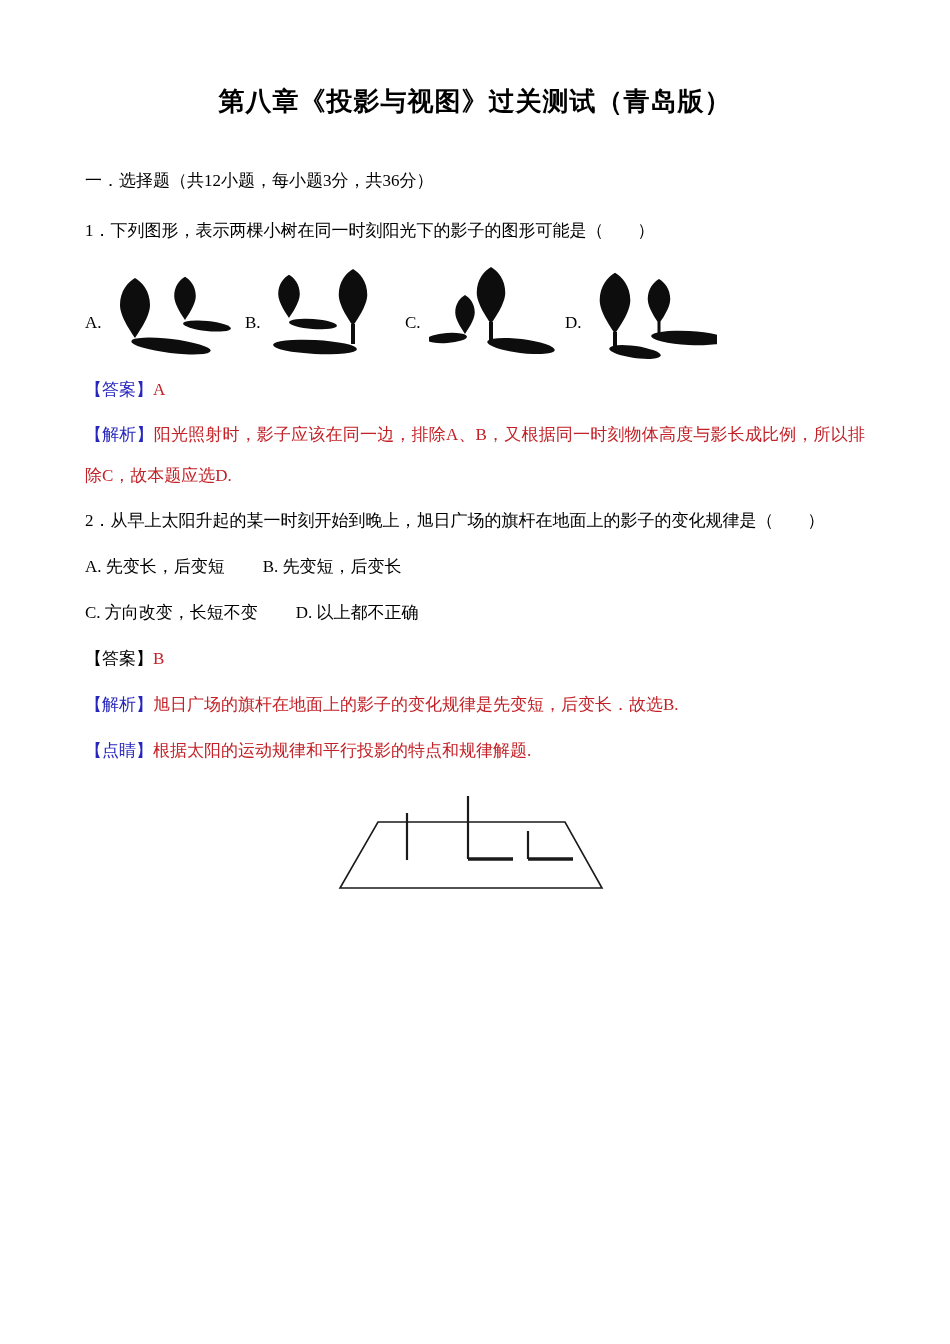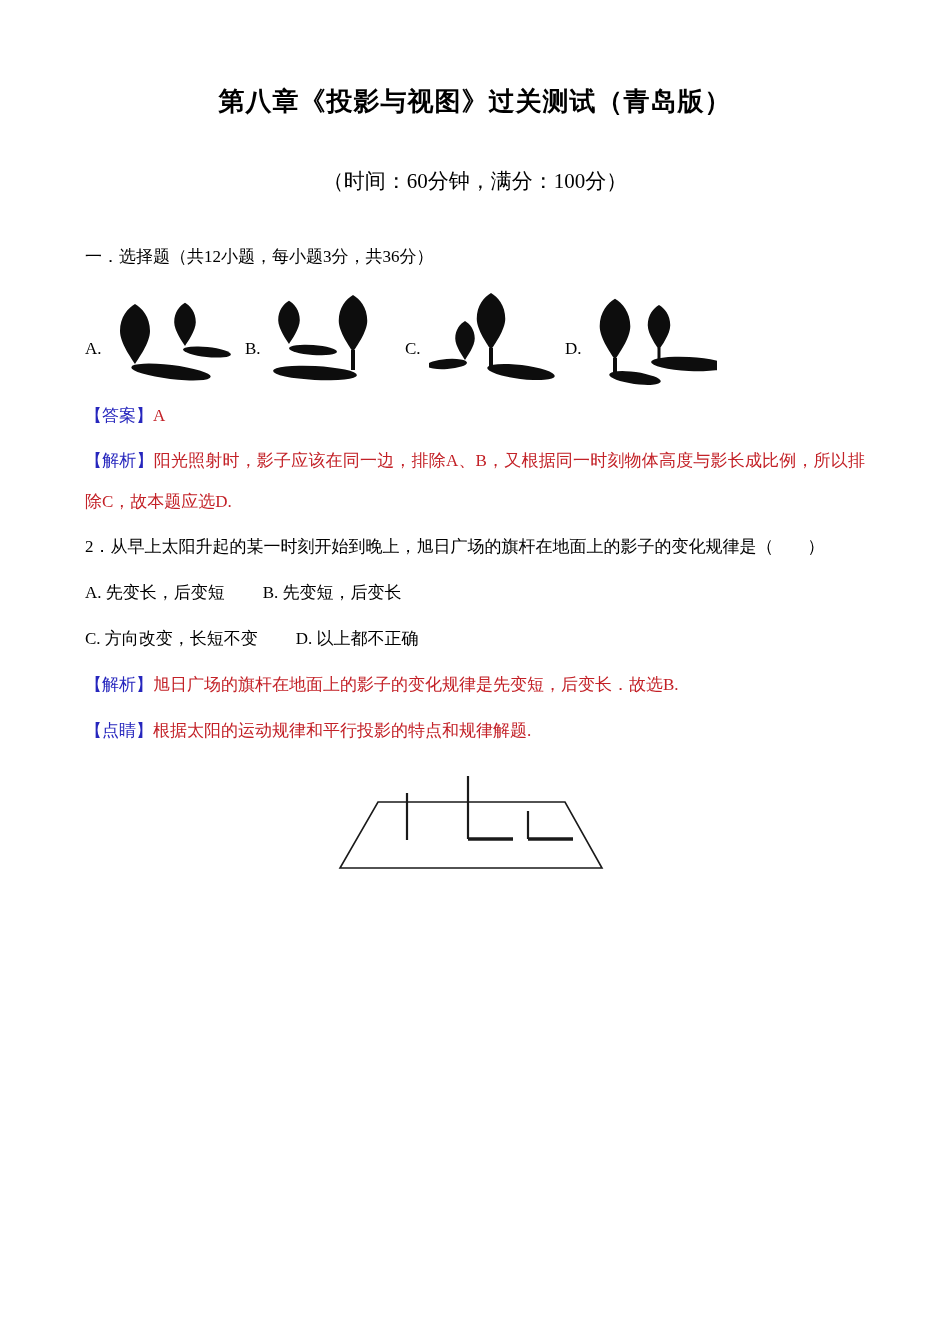--- a/index.html
+++ b/index.html
@@ -44,24 +44,24 @@
 <svg class="hidden-defs" aria-hidden="true">
   <defs>
     <path id="tree" d="M0,0 C-3,-5 -15,-21 -15,-33 C-15,-47 -7,-56 0,-60 C7,-56 15,-47 15,-33 C15,-21 3,-5 0,0 Z"></path>
   </defs>
 </svg>
 
 <div class="page">
 
   <h1 class="doc-title">第八章《投影与视图》过关测试（青岛版）</h1>
 
-  <h2 class="doc-subtitle">（时间：60分钟，满分：100分）</h2>
 
   <p class="section-heading">一．选择题（共12小题，每小题3分，共36分）</p>
 
+  <p class="m-q1">1．下列图形，表示两棵小树在同一时刻阳光下的影子的图形可能是（　　）</p>
 
   <div class="tree-row">
     <div class="tree-opt">
       <span class="opt-label">A.</span>
       <svg class="tree-svg" width="128" height="104" viewBox="0 0 128 104" fill="#0d0d0d">
         <ellipse cx="62" cy="82" rx="40" ry="7" transform="rotate(7 62 82)"></ellipse>
         <use href="#tree" transform="translate(26,74)"></use>
         <ellipse cx="98" cy="62" rx="24" ry="5" transform="rotate(6 98 62)"></ellipse>
         <use href="#tree" transform="translate(76,56) scale(0.72)"></use>
       </svg>
@@ -102,20 +102,21 @@
   <p class="m-ans1"><span class="lbl-blue">【答案】</span><span class="red">A</span></p>
 
   <p class="ana m-ana1"><span class="lbl-blue">【解析】</span><span class="red">阳光照射时，影子应该在同一边，排除A、B，又根据同一时刻物体高度与影长成比例，所以排除C，故本题应选D.</span></p>
 
   <p class="m-q2">2．从早上太阳升起的某一时刻开始到晚上，旭日广场的旗杆在地面上的影子的变化规律是（　　）</p>
 
   <p><span class="opt-gap">A. 先变长，后变短</span><span>B. 先变短，后变长</span></p>
 
   <p><span class="opt-gap">C. 方向改变，长短不变</span><span>D. 以上都不正确</span></p>
 
+  <p><span class="lbl-black">【答案】</span><span class="red">B</span></p>
 
   <p class="ana"><span class="lbl-blue">【解析】</span><span class="red">旭日广场的旗杆在地面上的影子的变化规律是先变短，后变长．故选B.</span></p>
 
   <p class="ana"><span class="lbl-blue">【点睛】</span><span class="red">根据太阳的运动规律和平行投影的特点和规律解题.</span></p>
 
 
   <div class="figure-wrap">
     <svg width="300" height="115" viewBox="0 0 300 115">
       <polygon points="53,39 240,39 277,105 15,105" fill="none" stroke="#1a1a1a" stroke-width="1.6"></polygon>
       <line x1="82" y1="30" x2="82" y2="77" stroke="#1a1a1a" stroke-width="2.2"></line>

